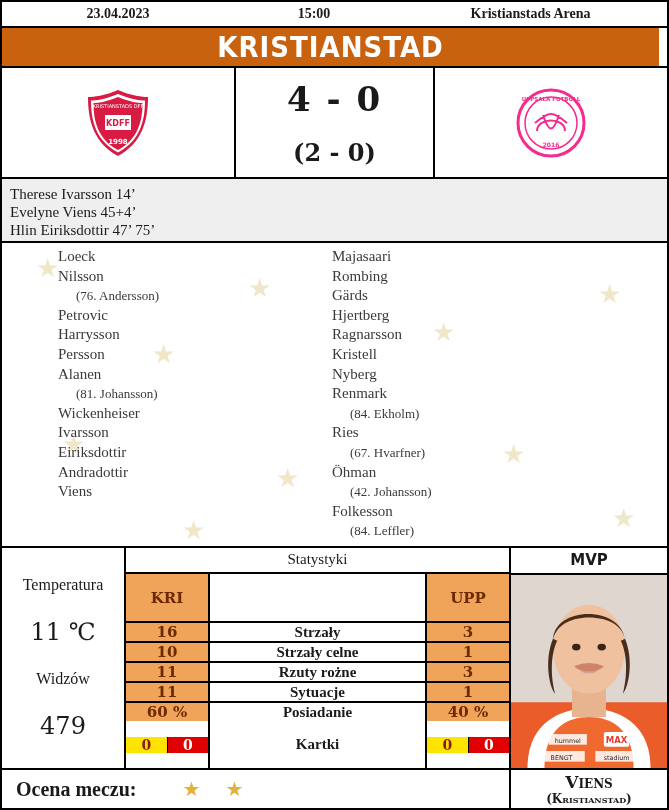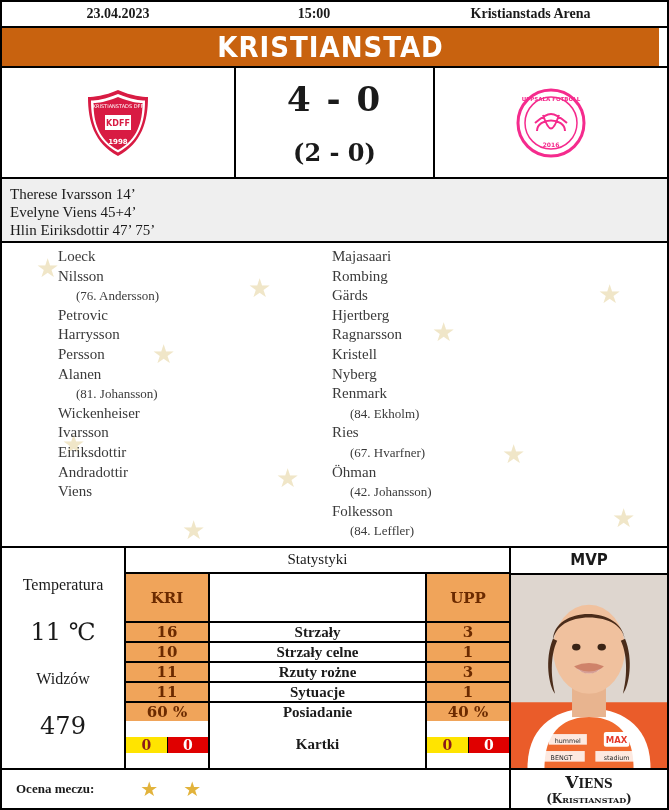--- a/index.html
+++ b/index.html
@@ -102,21 +102,21 @@
   .cards .stR .yellow { border-right: 1px solid #000; }
 
   .mvpcol { width: 156px; display: flex; flex-direction: column; }
   .mvptitle { text-align: center; font-weight: bold; font-size: 15px; padding: 3px 0 4px; border-bottom: 2px solid #000;
               font-family: "DejaVu Sans", sans-serif; }
   .mvpphoto { flex: 1; position: relative; overflow: hidden; background: #e8e0da; }
 
   
   .footer { display: flex; height: 38px; }
   .ratecell { flex: 1; display: flex; align-items: center; padding-left: 14px; border-right: 2px solid #000; }
-  .ratecell .lbl { font-size: 13px; font-weight: bold; }
+  .ratecell .lbl { font-size: 20px; font-weight: bold; }
   .ratestars { margin-left: 46px; font-size: 20px; color: #e2b33c; letter-spacing: 10px; }
   .mvpname { width: 156px; display: flex; flex-direction: column; align-items: center; justify-content: center; }
   .mvpname .n { font-size: 17px; font-variant: small-caps; font-weight: bold; font-family: "DejaVu Serif", serif; }
   .mvpname .t { font-size: 12px; font-variant: small-caps; font-weight: bold; font-family: "DejaVu Serif", serif; }
 </style>
 </head>
 <body>
 
 <div class="sheet">
 

